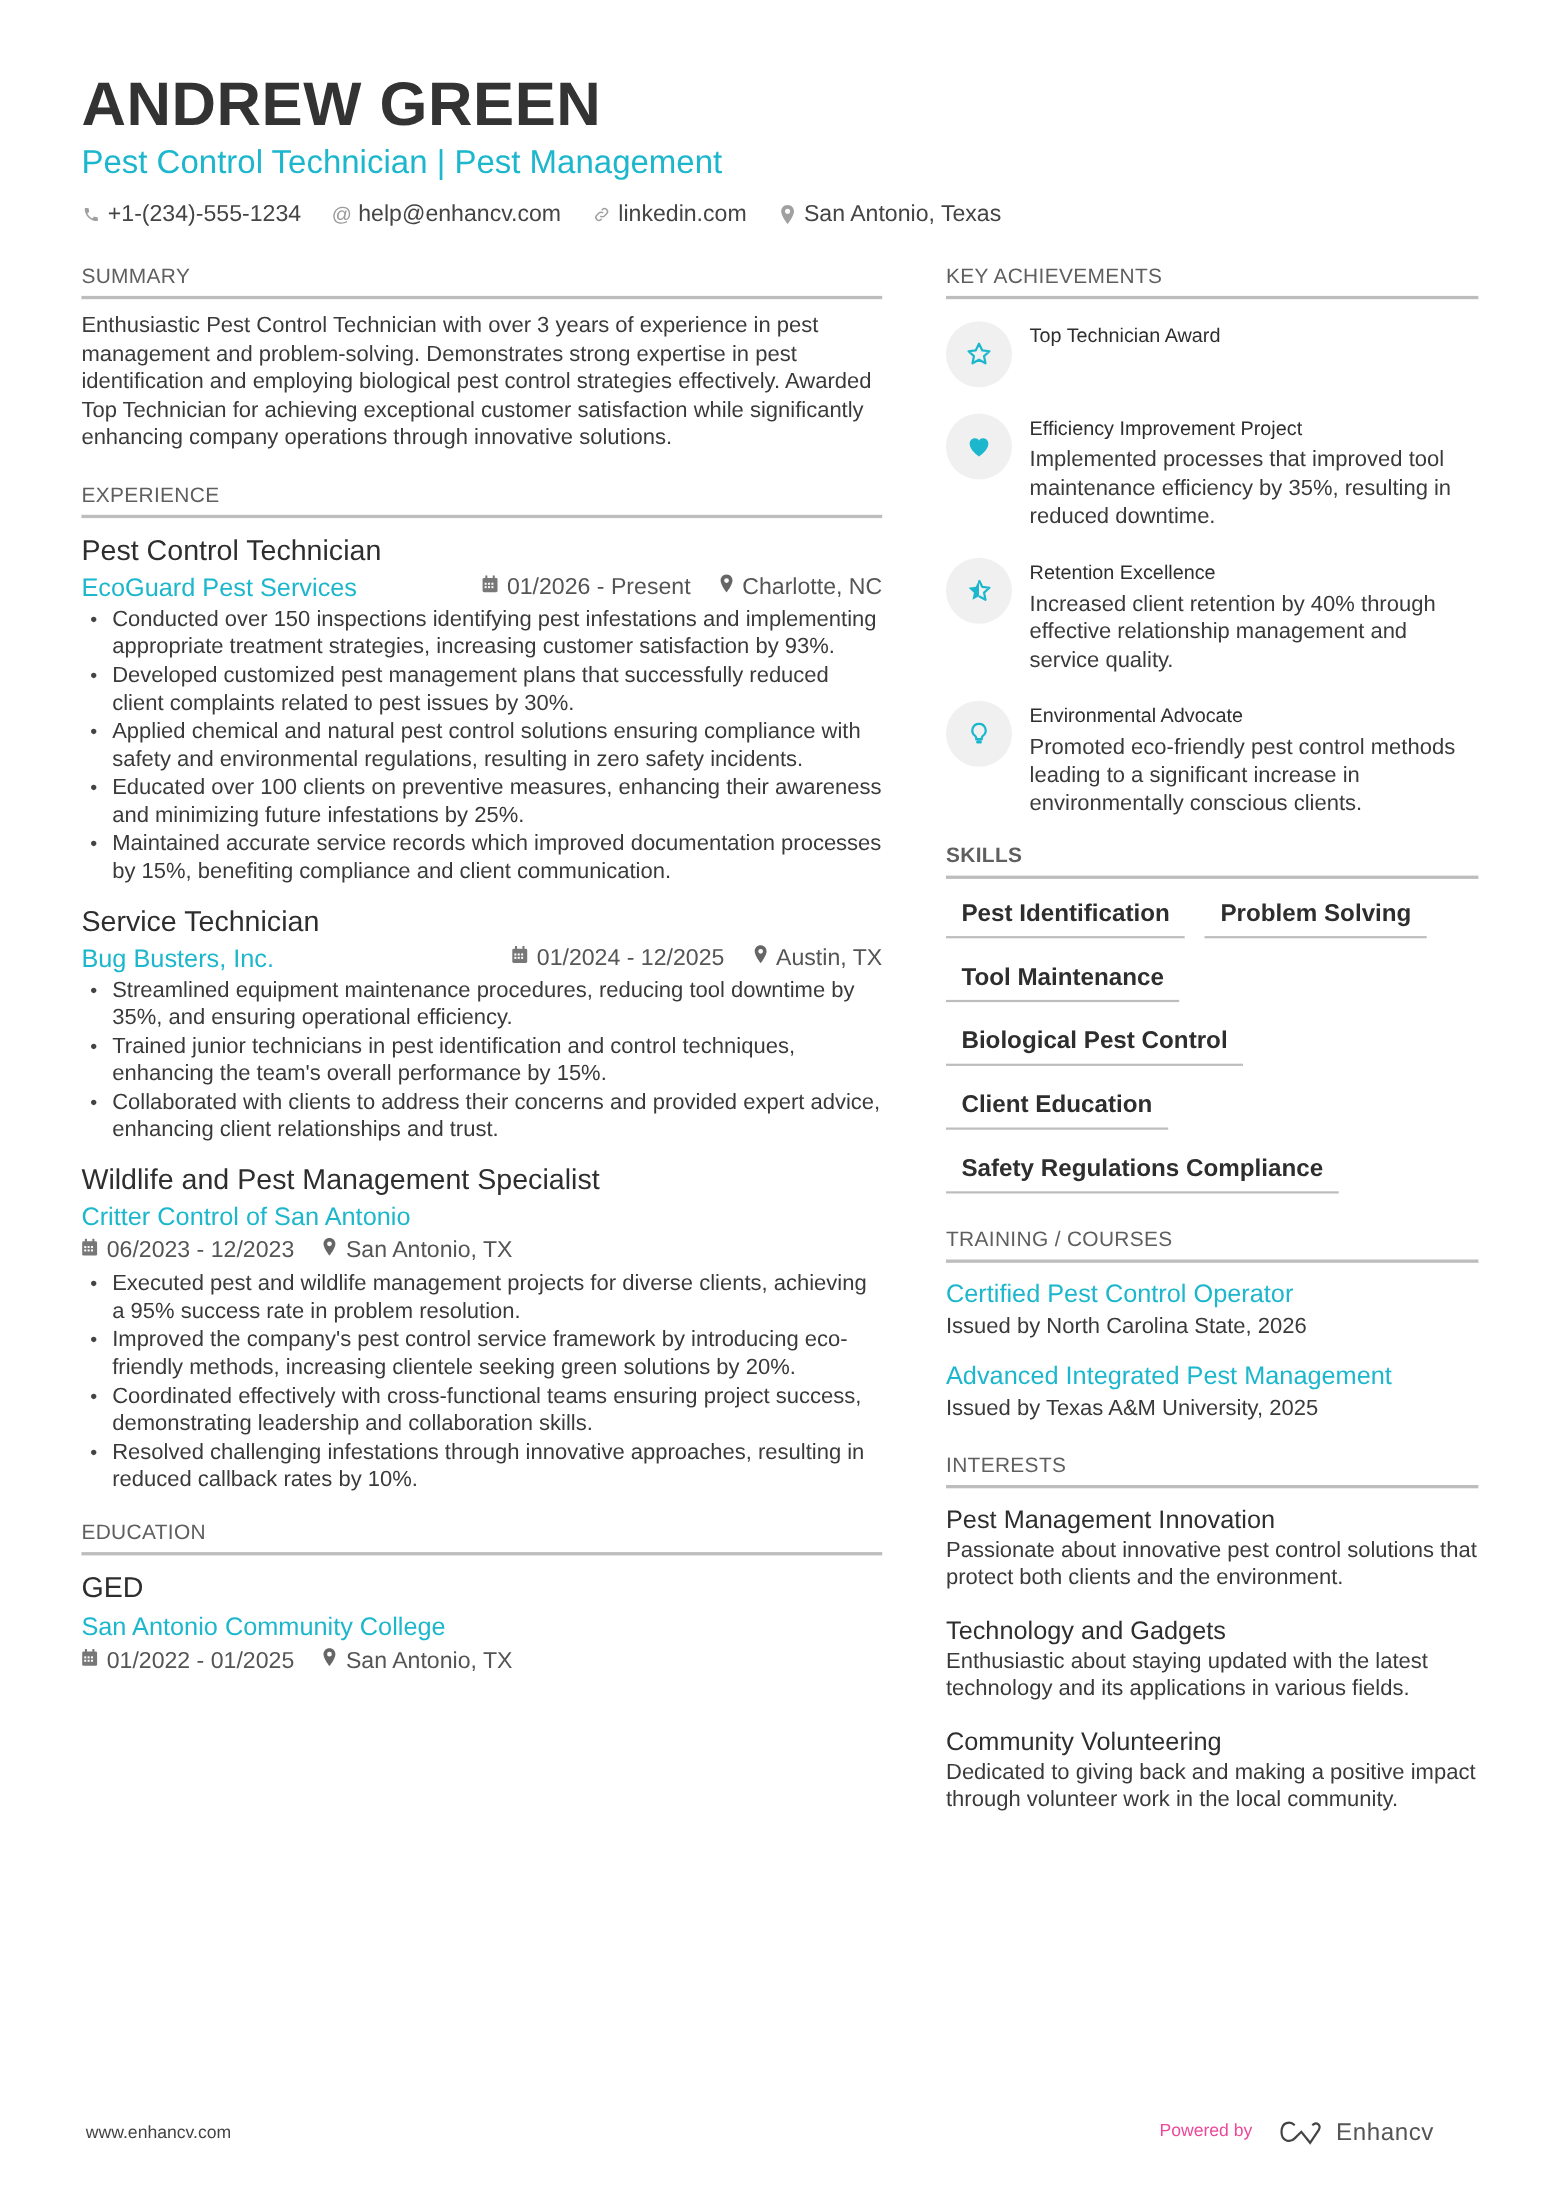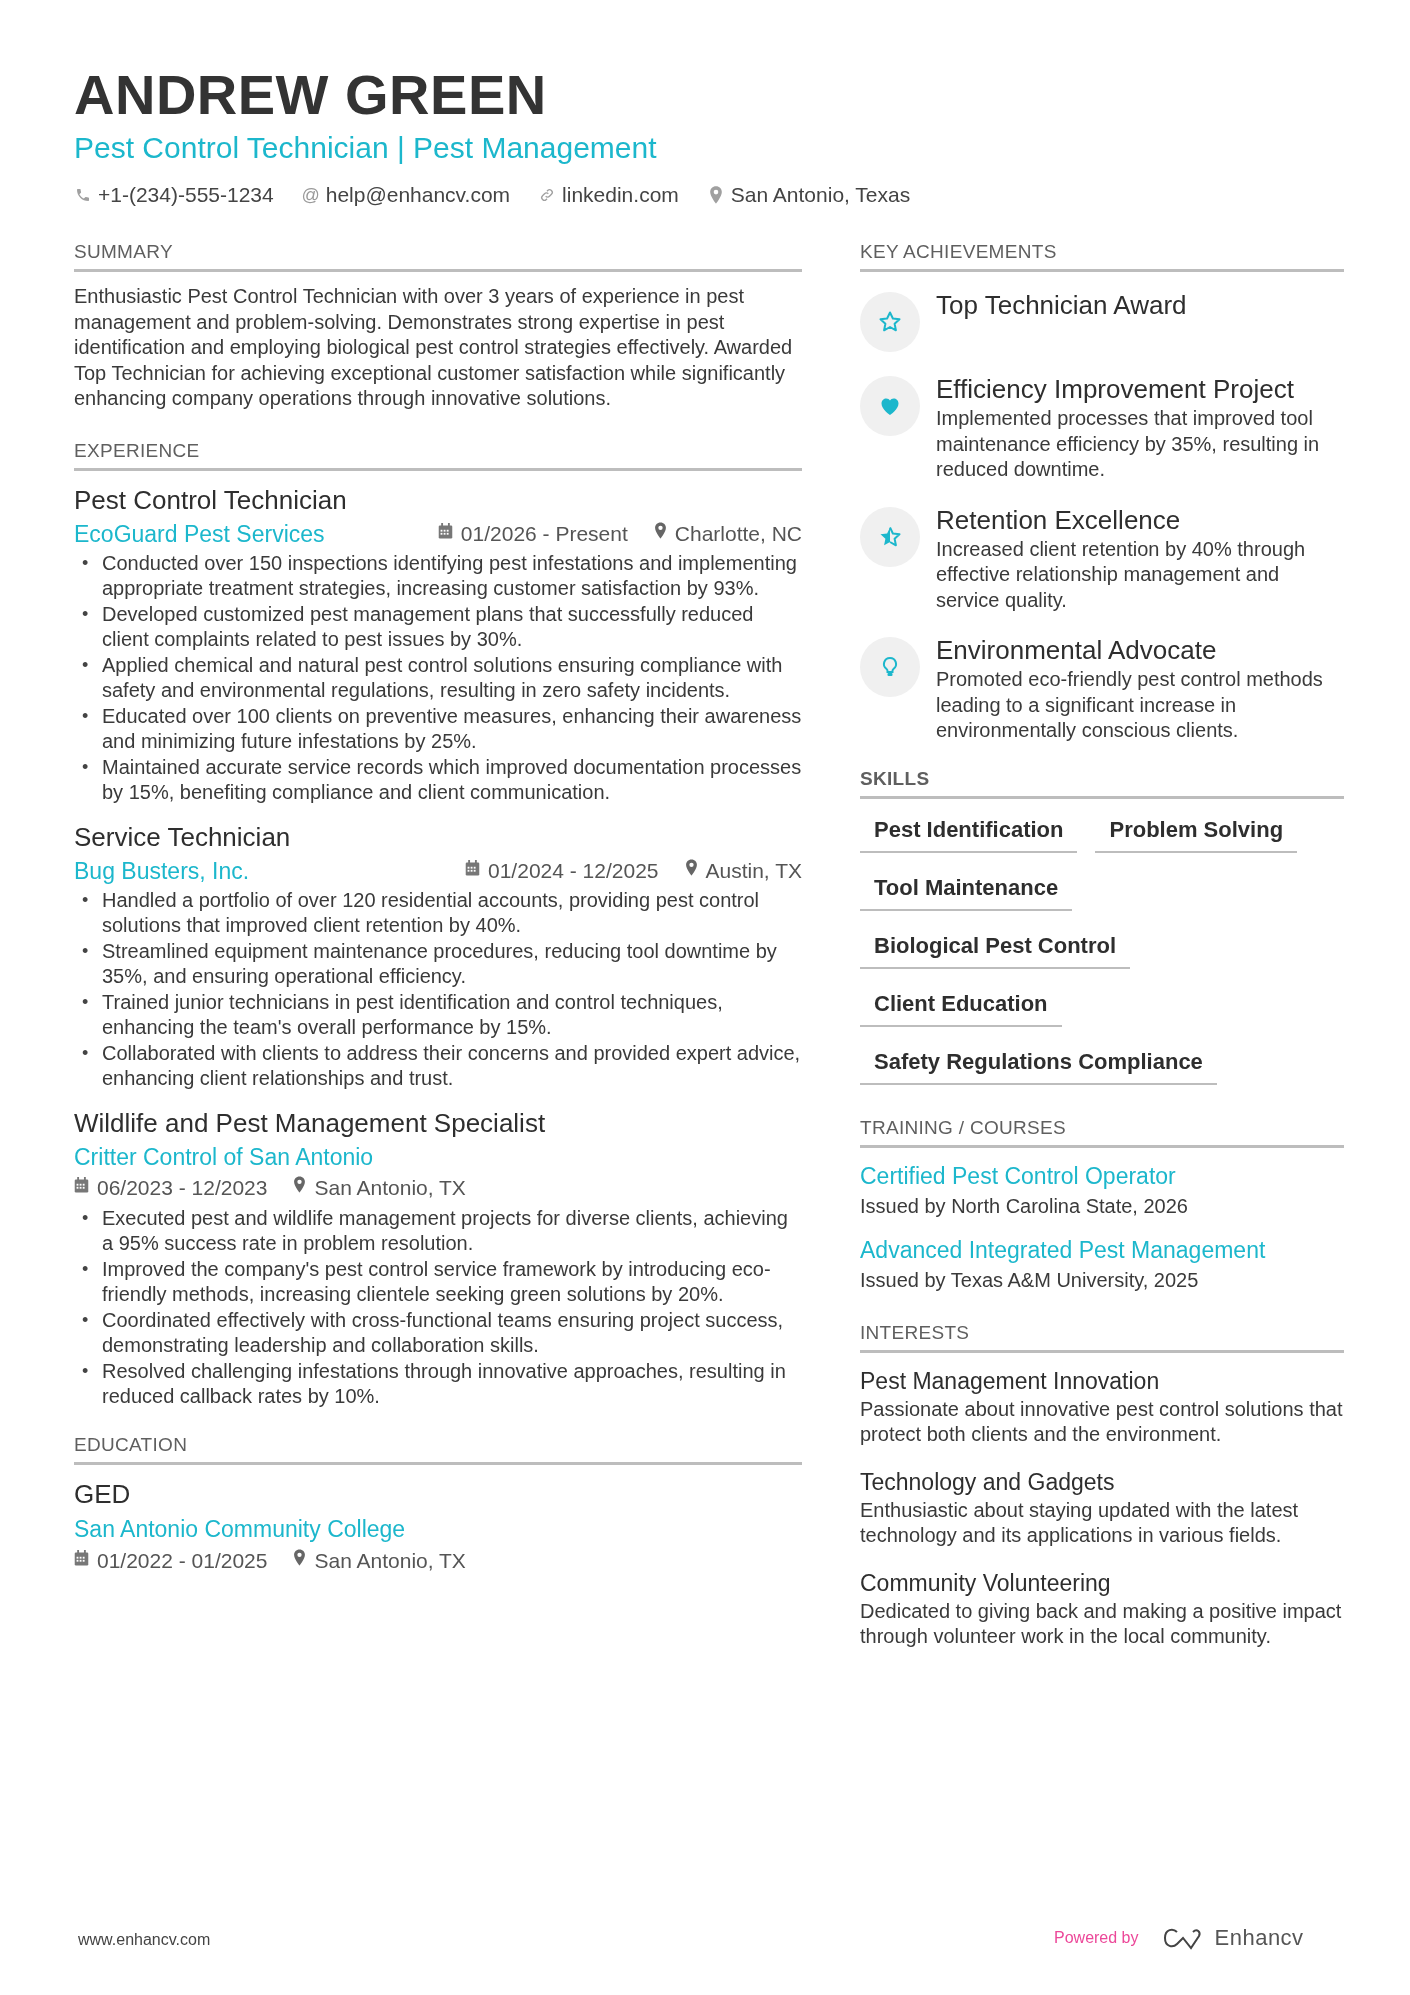--- a/index.html
+++ b/index.html
@@ -54,21 +54,21 @@
 
     
     .ach { display: flex; gap: 16px; margin-bottom: 22px; }
     .ach-icon {
       flex: 0 0 60px; width: 60px; height: 60px; border-radius: 50%;
       background: #f0f0f0; display: flex; align-items: center; justify-content: center;
       margin-top: 2px;
     }
     .ach-icon svg { width: 24px; height: 24px; }
     .ach-body { flex: 1; }
-    .ach-title { font-size: 26px; color: #2e2e2e; line-height: 30px; }
+    .ach-title { font-size: 18px; color: #2e2e2e; line-height: 30px; }
     .ach-desc { font-size: 20px; color: #3a3a3a; line-height: 25.5px; margin-top: 2px; }
 
     
     .skills { display: flex; flex-wrap: wrap; column-gap: 18px; row-gap: 16px; margin-top: 4px; }
     .skill {
       font-size: 22px; color: #2e2e2e; line-height: 30px;
       padding: 4px 14px 6px 14px; border-bottom: 2px solid #bdbdbd;
     }
     .skills-wrap { margin-bottom: 30px; font-weight: bold; }
 
@@ -207,21 +207,20 @@
               <span class="ic">
                 <svg width="13" height="17" viewBox="0 0 24 30">
                     <path fill="#666" d="M12 0C6 0 2 4.5 2 10c0 7.5 10 20 10 20s10-12.5 10-20C22 4.5 18 0 12 0zm0 14a4 4 0 1 1 0-8 4 4 0 0 1 0 8z"></path>
                   </svg>
               </span>
               <span>Austin, TX</span>
             </span>
           </div>
         </div>
         <ul class="bullets">
-          <li>Handled a portfolio of over 120 residential accounts, providing pest control solutions that improved client retention by 40%.</li>
           <li>Streamlined equipment maintenance procedures, reducing tool downtime by 35%, and ensuring operational efficiency.</li>
           <li>Trained junior technicians in pest identification and control techniques, enhancing the team's overall performance by 15%.</li>
           <li>Collaborated with clients to address their concerns and provided expert advice, enhancing client relationships and trust.</li>
         </ul>
       </div>
 
       <div class="job">
         <div class="job-title">Wildlife and Pest Management Specialist</div>
         <div class="job-meta stacked">
           <div class="company">Critter Control of San Antonio</div>

